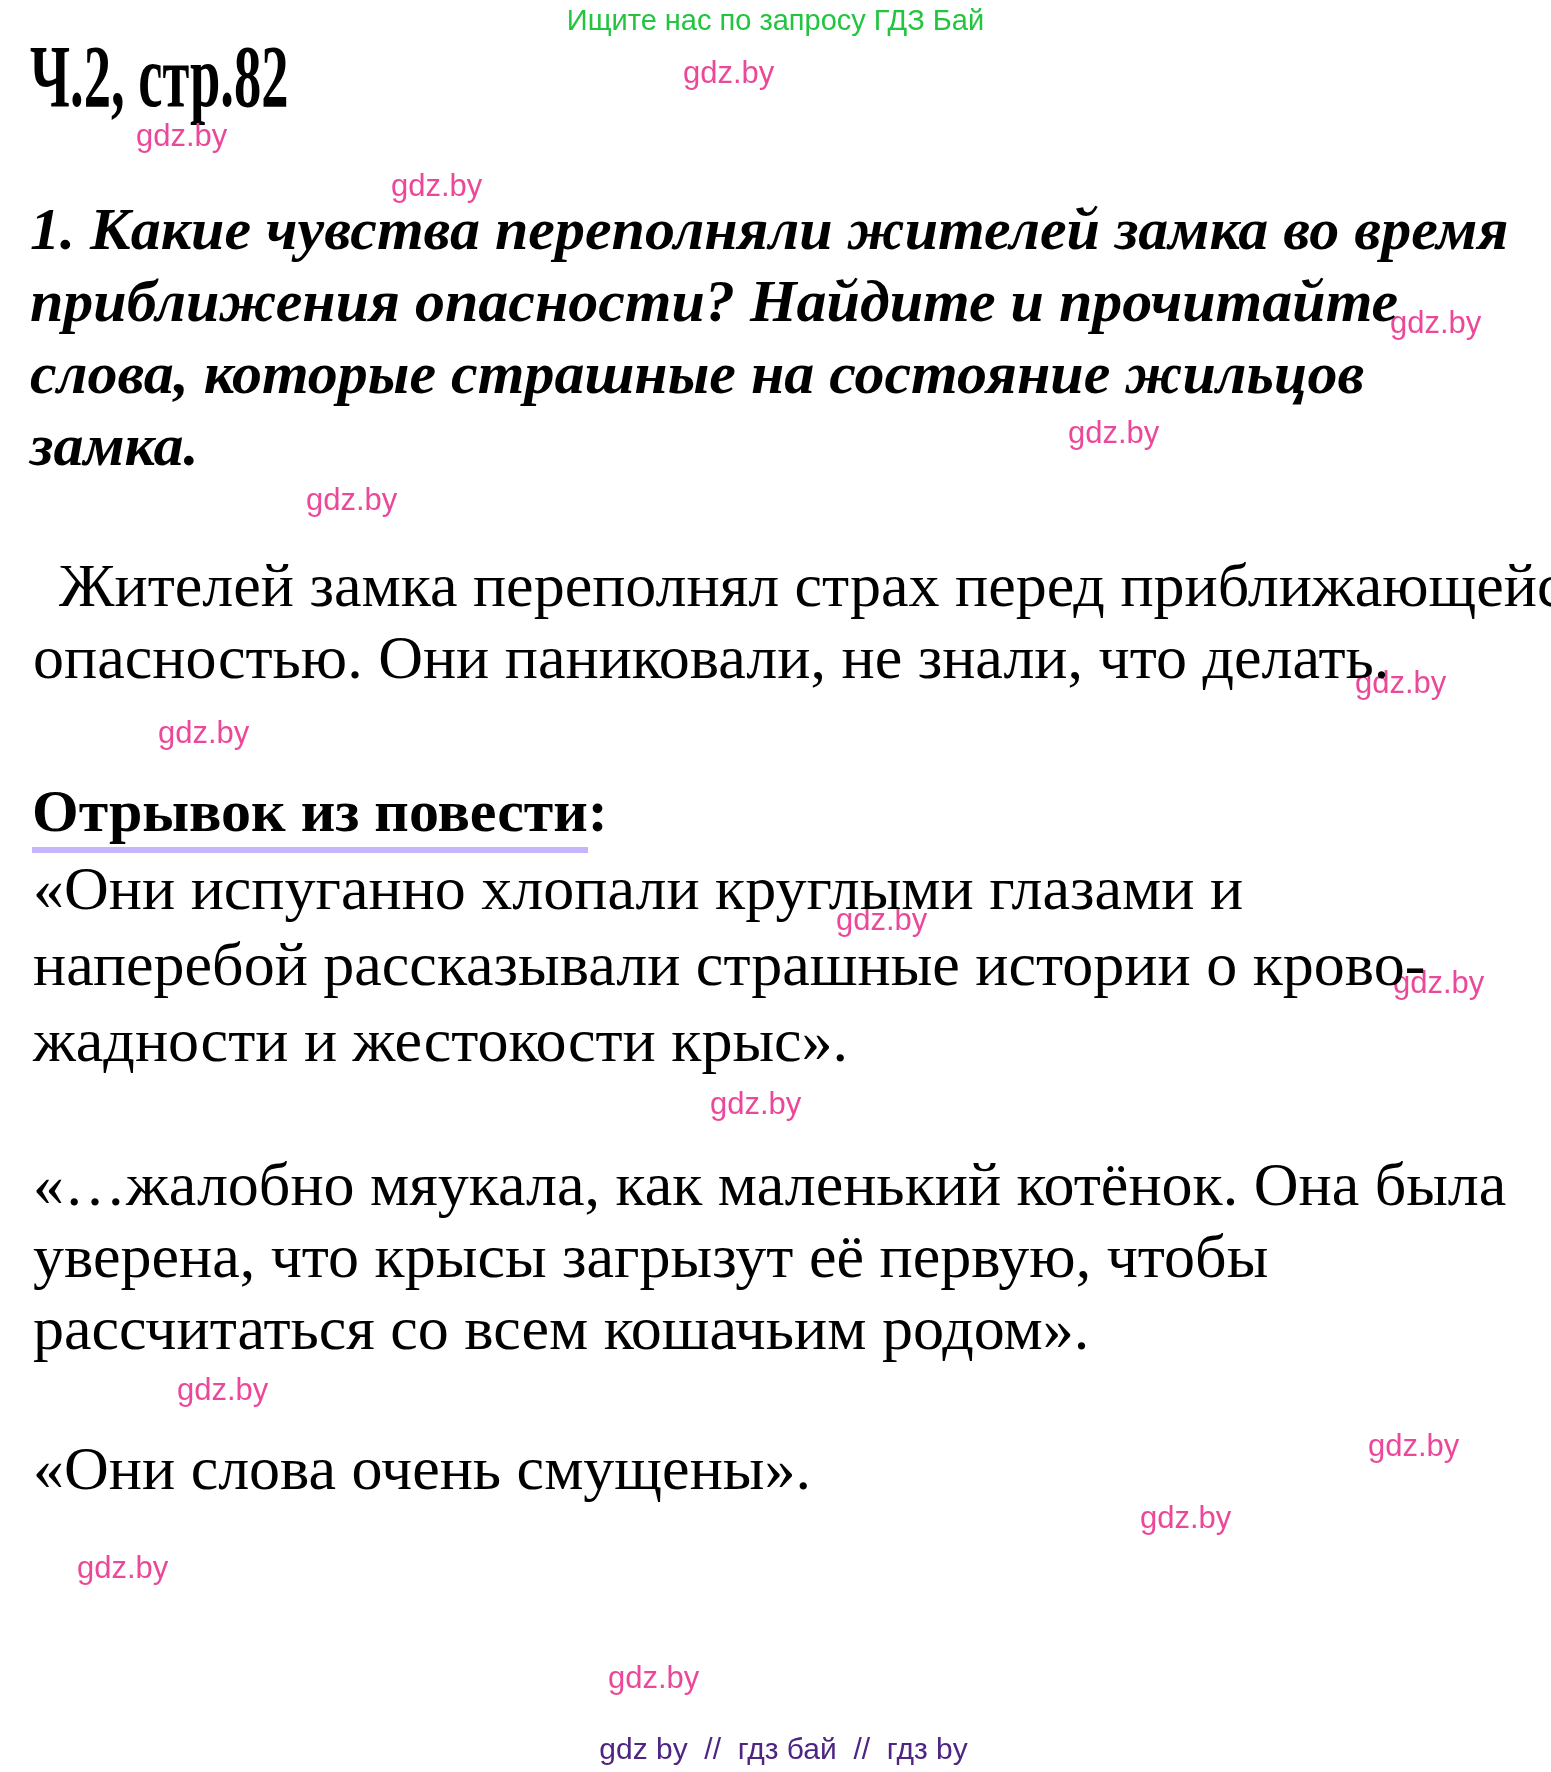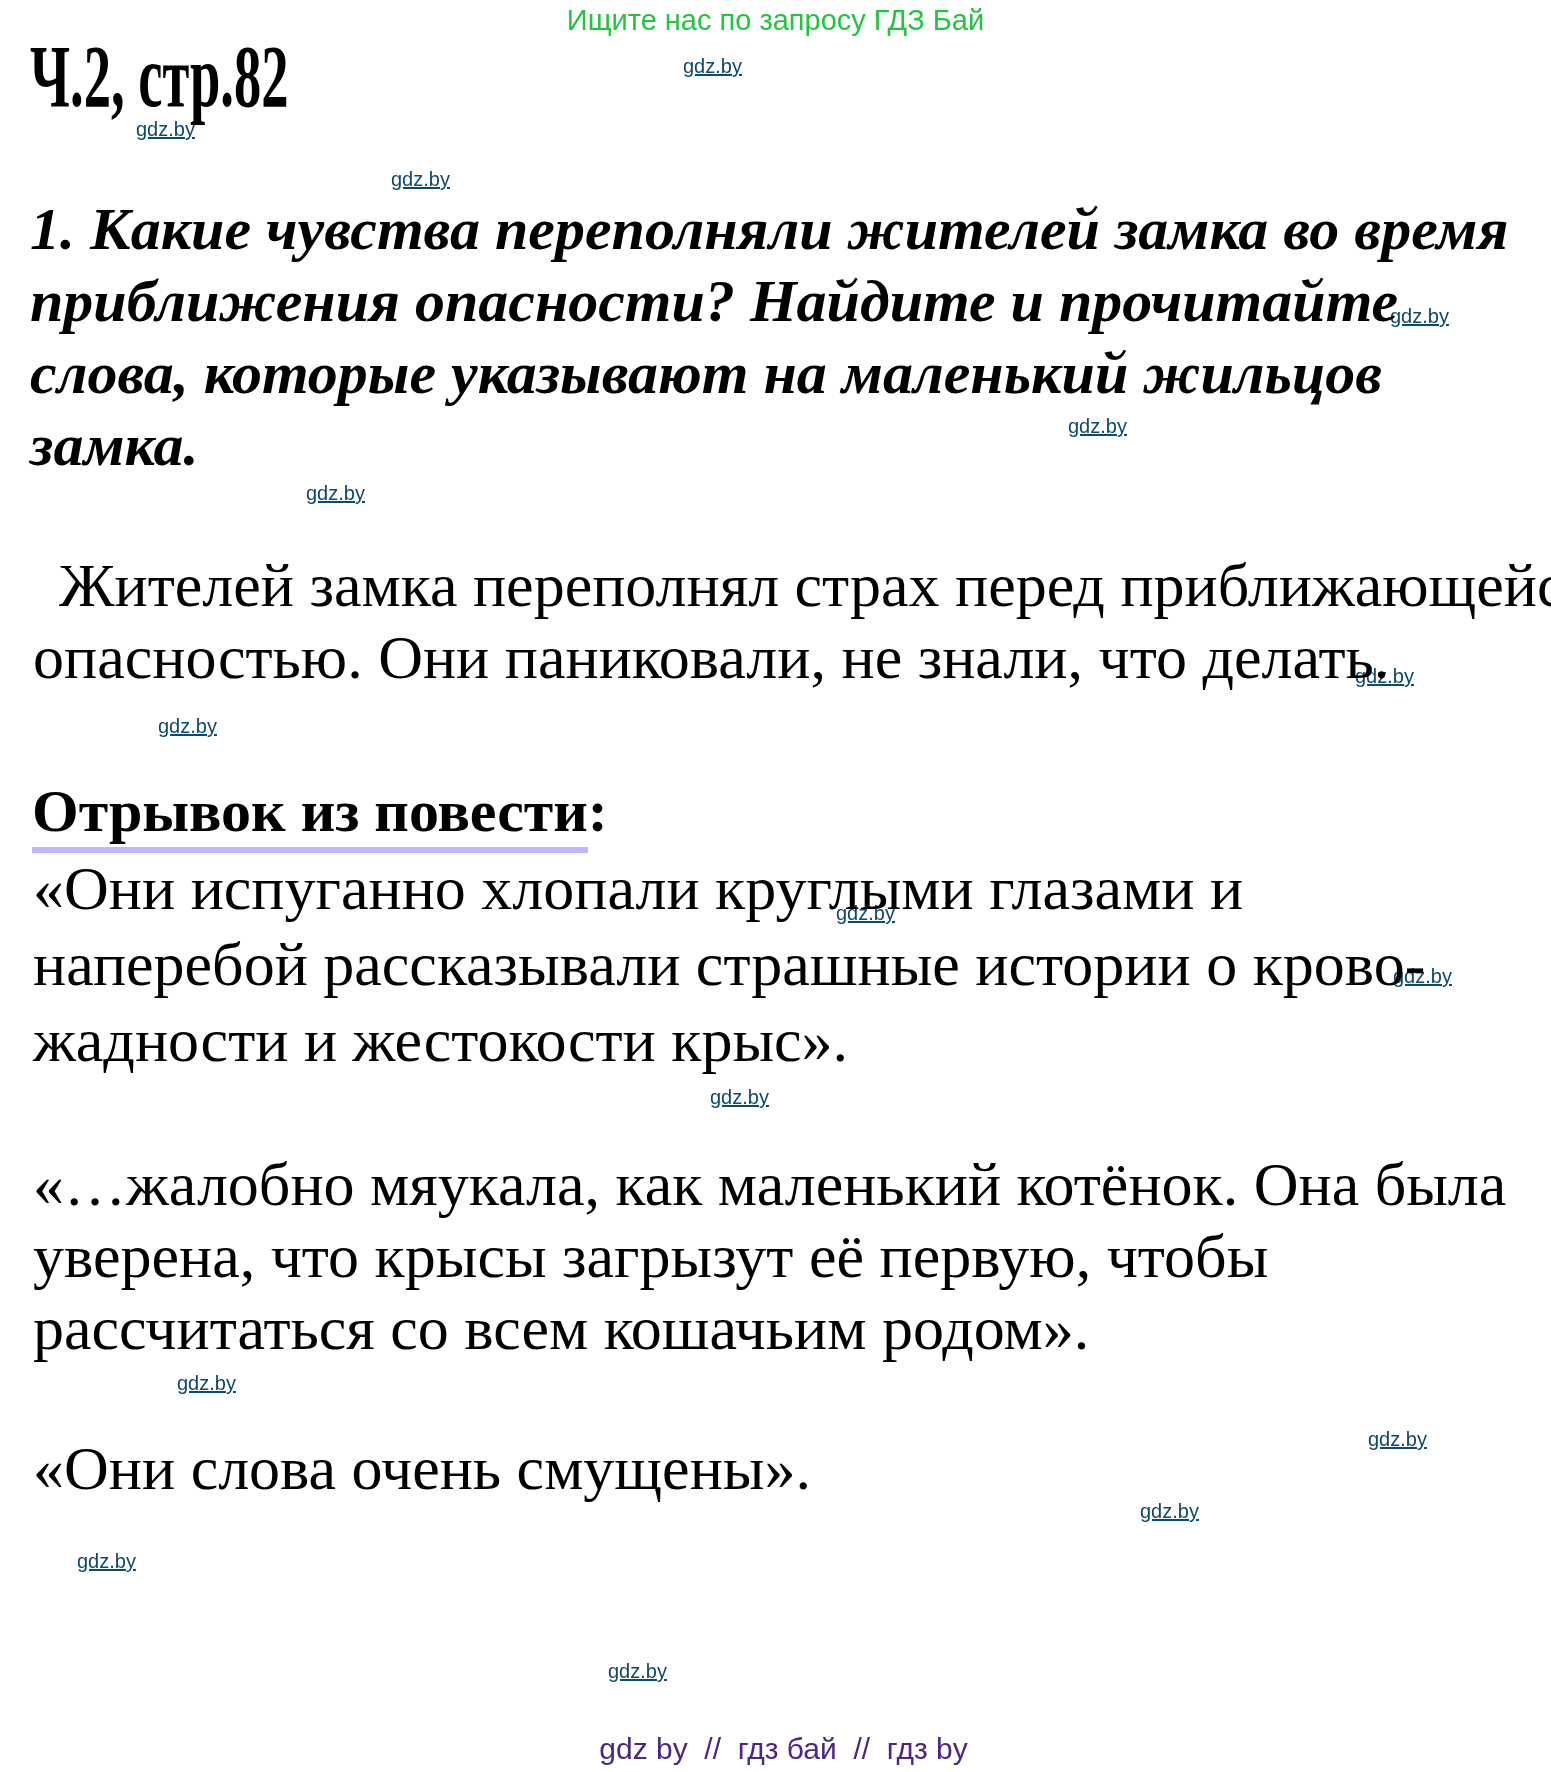--- a/index.html
+++ b/index.html
@@ -46,21 +46,21 @@
     position:absolute;left:33px;
     font-size:62px;line-height:76px;white-space:nowrap;
   }
   .q1{top:850px;line-height:76px;}
   .q2{top:1148px;line-height:72px;}
   .q3{top:1432px;line-height:72px;}
   .q4{top:1580px;line-height:88px;}
   .wm{
     position:absolute;
     font-family:"Liberation Sans","DejaVu Sans",sans-serif;
-    font-size:20px;color:#0c4a6e;white-space:nowrap;text-decoration:underline;
+    font-size:31px;color:#ec4899;white-space:nowrap;
   }
   .footer{
     position:absolute;top:1732px;left:8px;width:100%;
     text-align:center;
     font-family:"Liberation Sans","DejaVu Sans",sans-serif;
     font-size:30px;color:#4e2583;white-space:pre;
   }
 </style>
 </head>
 <body>
@@ -84,21 +84,21 @@
   <span class="wm" style="left:710px;top:1086px;">gdz.by</span>
   <span class="wm" style="left:177px;top:1372px;">gdz.by</span>
   <span class="wm" style="left:1368px;top:1428px;">gdz.by</span>
   <span class="wm" style="left:1140px;top:1500px;">gdz.by</span>
   <span class="wm" style="left:77px;top:1550px;">gdz.by</span>
   <span class="wm" style="left:608px;top:1660px;">gdz.by</span>
 
   <div class="question">
     <div>1. Какие чувства переполняли жителей замка во время</div>
     <div>приближения опасности? Найдите и прочитайте</div>
-    <div>слова, которые указывают на маленький жильцов</div>
+    <div>слова, которые страшные на состояние жильцов</div>
     <div>замка.</div>
   </div>
 
   <div class="answer">
     <div class="indent">Жителей замка переполнял страх перед приближающейся</div>
     <div>опасностью. Они паниковали, не знали, что делать.</div>
   </div>
 
   <div class="excerpt-heading"><span class="u">Отрывок из повести</span><span>:</span></div>
 

